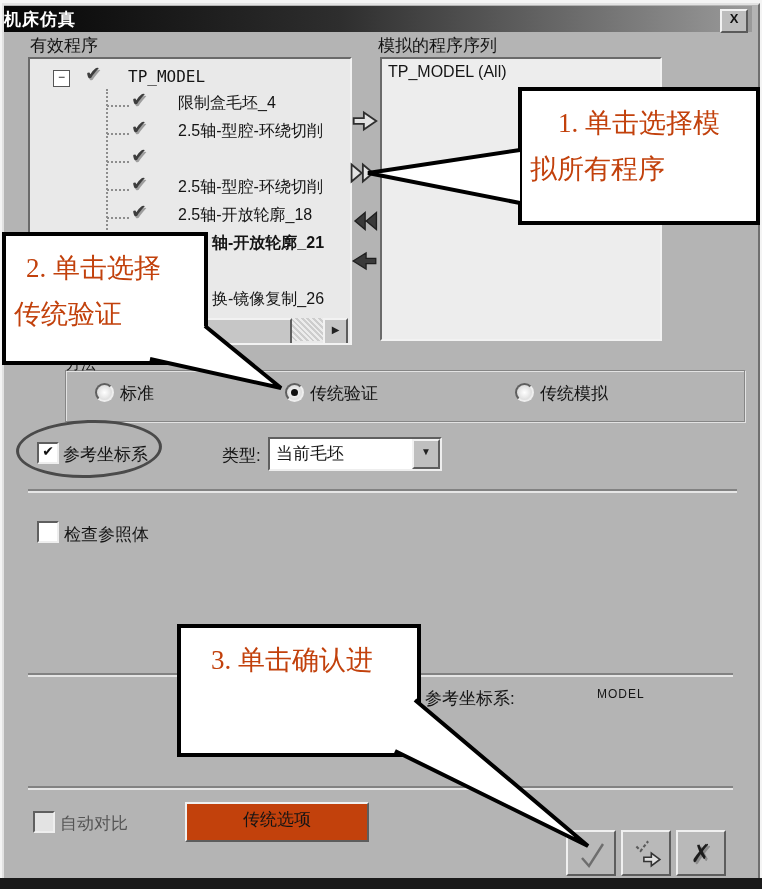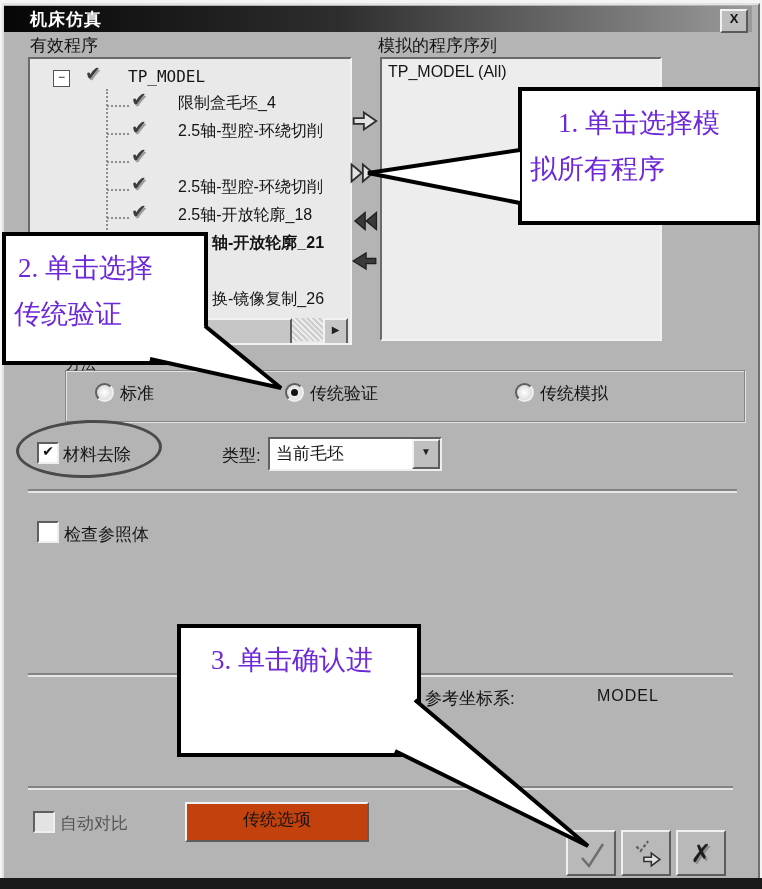--- a/index.html
+++ b/index.html
@@ -6,21 +6,21 @@
   body{width:762px;height:889px;position:relative;overflow:hidden;background:#f4f4f4;
        font-family:"Liberation Sans","DejaVu Sans",sans-serif;color:#141414;}
   .abs{position:absolute;}
 
   
   .window{left:2px;top:3px;width:754px;height:876px;background:#b4b4b4;
           border:2px solid;border-color:#e2e2e2 #6f6f6f #6f6f6f #e2e2e2;}
   .titlebar{left:4px;top:6px;width:748px;height:26px;
             background:linear-gradient(90deg,#060606 0%,#2e2e2e 45%,#9a9a9a 100%);
             display:flex;align-items:center;}
-  .title{color:#fff;font-weight:bold;font-size:17px;padding-left:26px;letter-spacing:1px;}
+  .title{color:#fff;font-weight:bold;font-size:17px;padding-left:0;letter-spacing:1px;}
   .closebtn{position:absolute;right:4px;top:3px;width:24px;height:20px;background:#bdbdbd;
             border:2px solid;border-color:#f2f2f2 #5a5a5a #5a5a5a #f2f2f2;
             font-weight:bold;font-size:13px;text-align:center;line-height:16px;color:#111;}
   .bottomband{left:0;top:878px;width:762px;height:11px;background:#1a1a1a;}
 
   .sectlabel{font-size:17px;}
   
   .sunken{background:#e9e9e9;border:2px solid;border-color:#6a6a6a #f2f2f2 #f2f2f2 #6a6a6a;}
   .treebox{left:28px;top:57px;width:320px;height:284px;overflow:hidden;}
   .listbox{left:380px;top:57px;width:278px;height:280px;overflow:hidden;}
@@ -73,27 +73,27 @@
   .pushbtn{left:185px;top:802px;width:180px;height:36px;background:#c2410c;
            border:2px solid;border-color:#f0f0f0 #5d5d5d #5d5d5d #f0f0f0;
            font-size:17px;text-align:center;line-height:32px;}
   .iconbtn{width:46px;height:42px;background:#b9b9b9;top:830px;
            border:2px solid;border-color:#f0f0f0 #5d5d5d #5d5d5d #f0f0f0;
            display:flex;align-items:center;justify-content:center;}
   .cancelx{font-size:25px;font-weight:bold;color:#1c1c1c;text-shadow:2px 2px 0 #8b8b8b;}
 
   
   .callout{background:#fff;border:4px solid #000;z-index:10;box-sizing:border-box;
-           font-family:"Liberation Serif","DejaVu Serif",serif;font-size:27px;color:#6d28d9;}
+           font-family:"Liberation Serif","DejaVu Serif",serif;font-size:27px;color:#c2410c;}
   .callout .l1{margin:14px 6px 0 0;white-space:nowrap;}
   .callout .l2{margin:10px 6px 0 8px;white-space:nowrap;}
   .c1{left:518px;top:87px;width:242px;height:138px;}
   .c1 .l1{padding-left:36px;}
   .c2{left:2px;top:232px;width:206px;height:133px;}
-  .c2 .l1{padding-left:12px;}
+  .c2 .l1{padding-left:20px;}
   .c3{left:177px;top:624px;width:244px;height:133px;}
   .c3 .l1{padding-left:30px;}
   .tailsvg{left:0;top:0;width:762px;height:889px;z-index:11;pointer-events:none;}
 
   .disabledtext{color:#555;}
 </style>
 </head>
 <body>
 
 <div class="abs window"></div>
@@ -184,40 +184,40 @@
     <span class="dot abs"></span>
   </div>
 <div class="abs radiolabel" style="left:310px;top:382px;">传统验证</div>
 
 <div class="abs radio" style="left:515px;top:383px;"></div>
 <div class="abs radiolabel" style="left:540px;top:382px;">传统模拟</div>
 
 <div class="abs cb" style="left:37px;top:442px;">
   <span>✔</span>
 </div>
-<div class="abs sectlabel" style="left:63px;top:443px;">材料去除</div>
+<div class="abs sectlabel" style="left:63px;top:443px;">参考坐标系</div>
 <div class="abs ellipse"></div>
 
 <div class="abs sectlabel" style="left:222px;top:444px;">类型:</div>
 <div class="abs dropdown">
   <span class="ddtext">当前毛坯</span>
   <div class="ddbtn">
     <span>▼</span>
   </div>
 </div>
 
 <div class="abs sep" style="left:28px;top:489px;width:709px;"></div>
 
 <div class="abs cb" style="left:37px;top:521px;"></div>
 <div class="abs sectlabel" style="left:64px;top:523px;">检查参照体</div>
 
 <div class="abs sep" style="left:28px;top:673px;width:705px;"></div>
 
 <div class="abs sectlabel" style="left:425px;top:687px;">参考坐标系:</div>
-<div class="abs" style="left:597px;top:687px;font-size:16px;letter-spacing:1px;">MODEL</div>
+<div class="abs" style="left:597px;top:687px;font-size:12px;letter-spacing:1px;">MODEL</div>
 
 <div class="abs sep" style="left:28px;top:786px;width:705px;"></div>
 
 <div class="abs cb" style="left:33px;top:811px;background:#e3e3e3;"></div>
 <div class="abs sectlabel disabledtext" style="left:60px;top:812px;">自动对比</div>
 
 <div class="abs pushbtn">传统选项</div>
 
 <div class="abs iconbtn" style="left:566px;">
   <svg width="34" height="34" viewBox="0 0 34 34">

